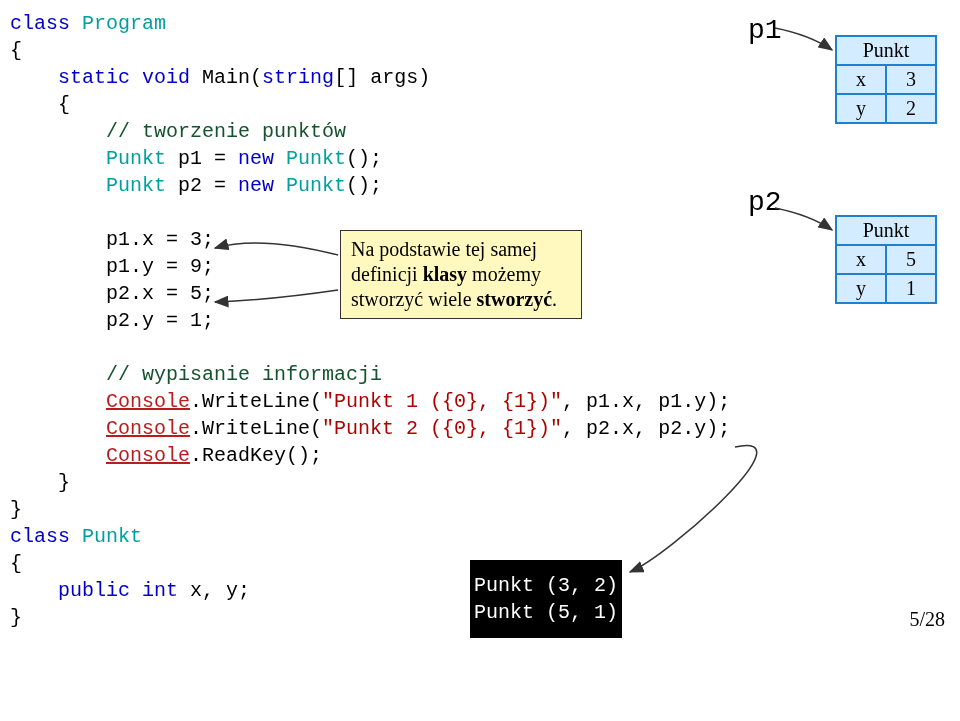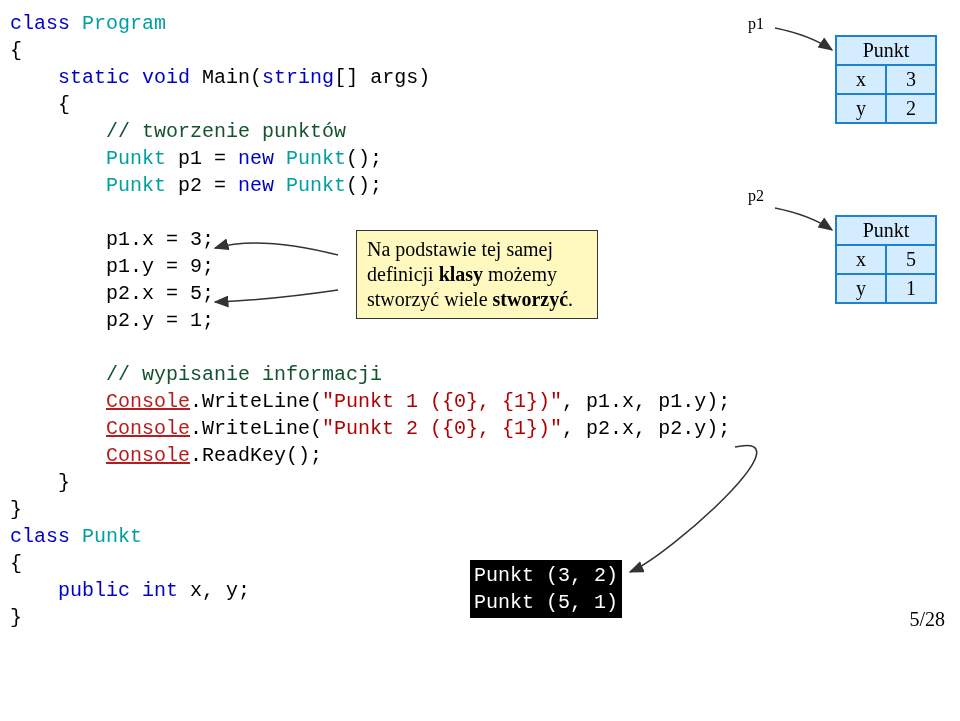--- a/index.html
+++ b/index.html
@@ -48,31 +48,31 @@
     background: #d4ecff;
     padding: 2px 10px;
     min-width: 28px;
   }
   .obj-table th {
     font-weight: normal;
     background: #d4ecff;
   }
   .obj-label {
     position: absolute;
-    font-family: Liberation Serif, serif;
-    font-size: 16px;
+    font-family: Liberation Mono, monospace;
+    font-size: 28px;
   }
   .console-out {
     position: absolute;
     font-family: "Courier New", monospace;
     font-size: 20px;
     color: #ffffff;
     background: #000000;
     white-space: pre;
-    padding: 2px 4px;
+    padding: 12px 4px;
     line-height: 1.35;
   }
   .page-num {
     position: absolute;
     font-family: "Times New Roman", serif;
     font-size: 20px;
   }
 </style>
 </head>
 <body>
@@ -94,21 +94,21 @@
         <span class="stm">Console</span><span>.WriteLine(</span><span class="str">"Punkt 1 ({0}, {1})"</span><span>, p1.x, p1.y);</span>
         <span class="stm">Console</span><span>.WriteLine(</span><span class="str">"Punkt 2 ({0}, {1})"</span><span>, p2.x, p2.y);</span>
         <span class="stm">Console</span><span>.ReadKey();</span>
     }
 }
 <span class="kw">class</span> <span class="cls">Punkt</span>
 {
     <span class="kw">public</span> <span class="kw">int</span><span> x, y;</span>
 }</div>
 
-<div class="callout" style="left:356px; top:230px; width:220px;">
+<div class="callout" style="left:340px; top:230px; width:220px;">
   <span>Na podstawie tej samej</span><br>
   <span>definicji </span><b>klasy</b><span> możemy</span><br>
   <span>stworzyć wiele </span><b>stworzyć</b><span>.</span>
 </div>
 
 <div class="obj-label" style="left:748px; top:15px;">p1</div>
 
 <table class="obj-table" style="left:835px; top:35px;">
   <tbody>
       <tr>

